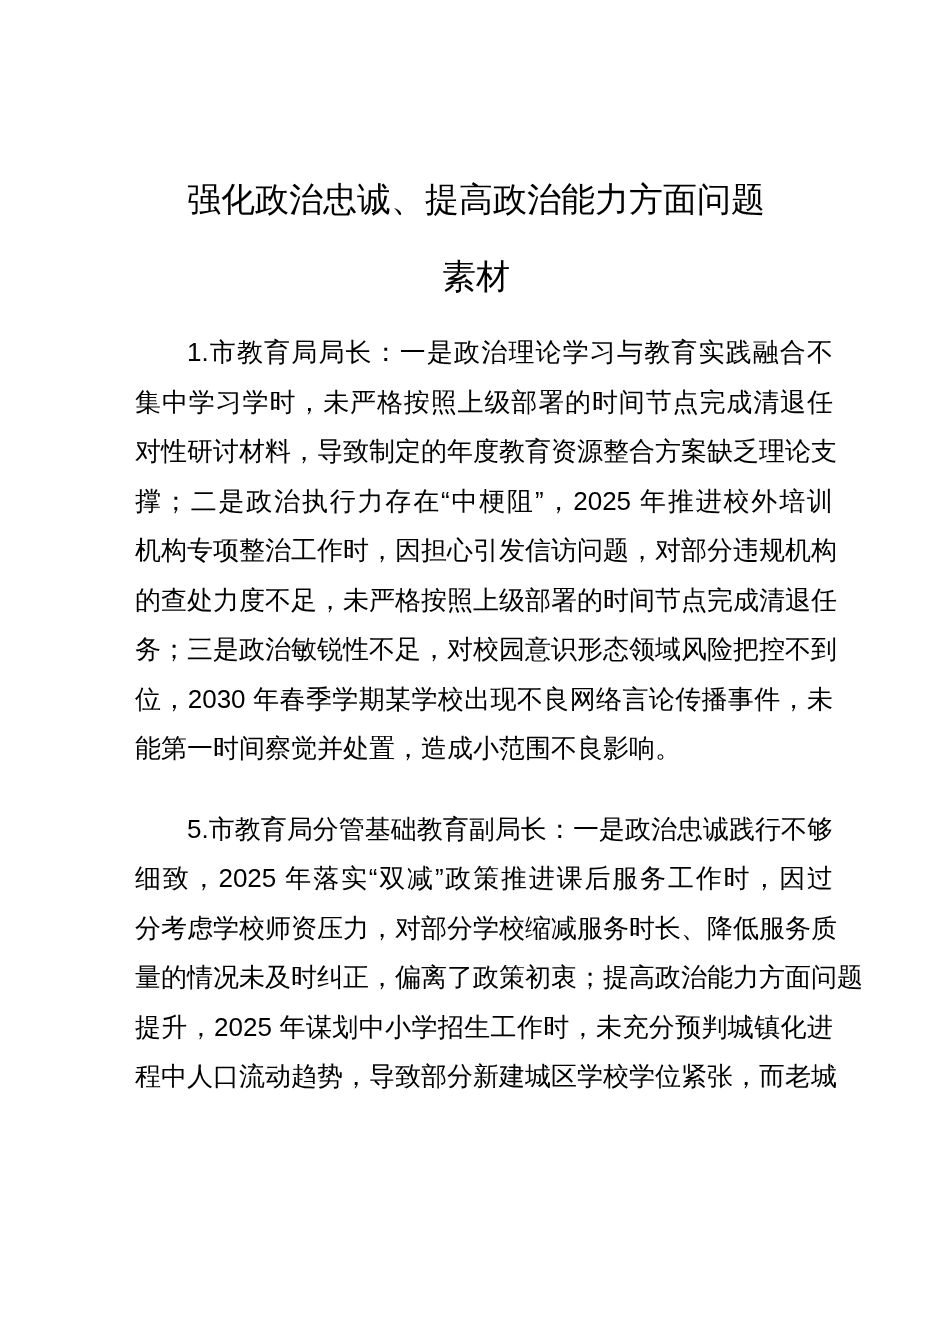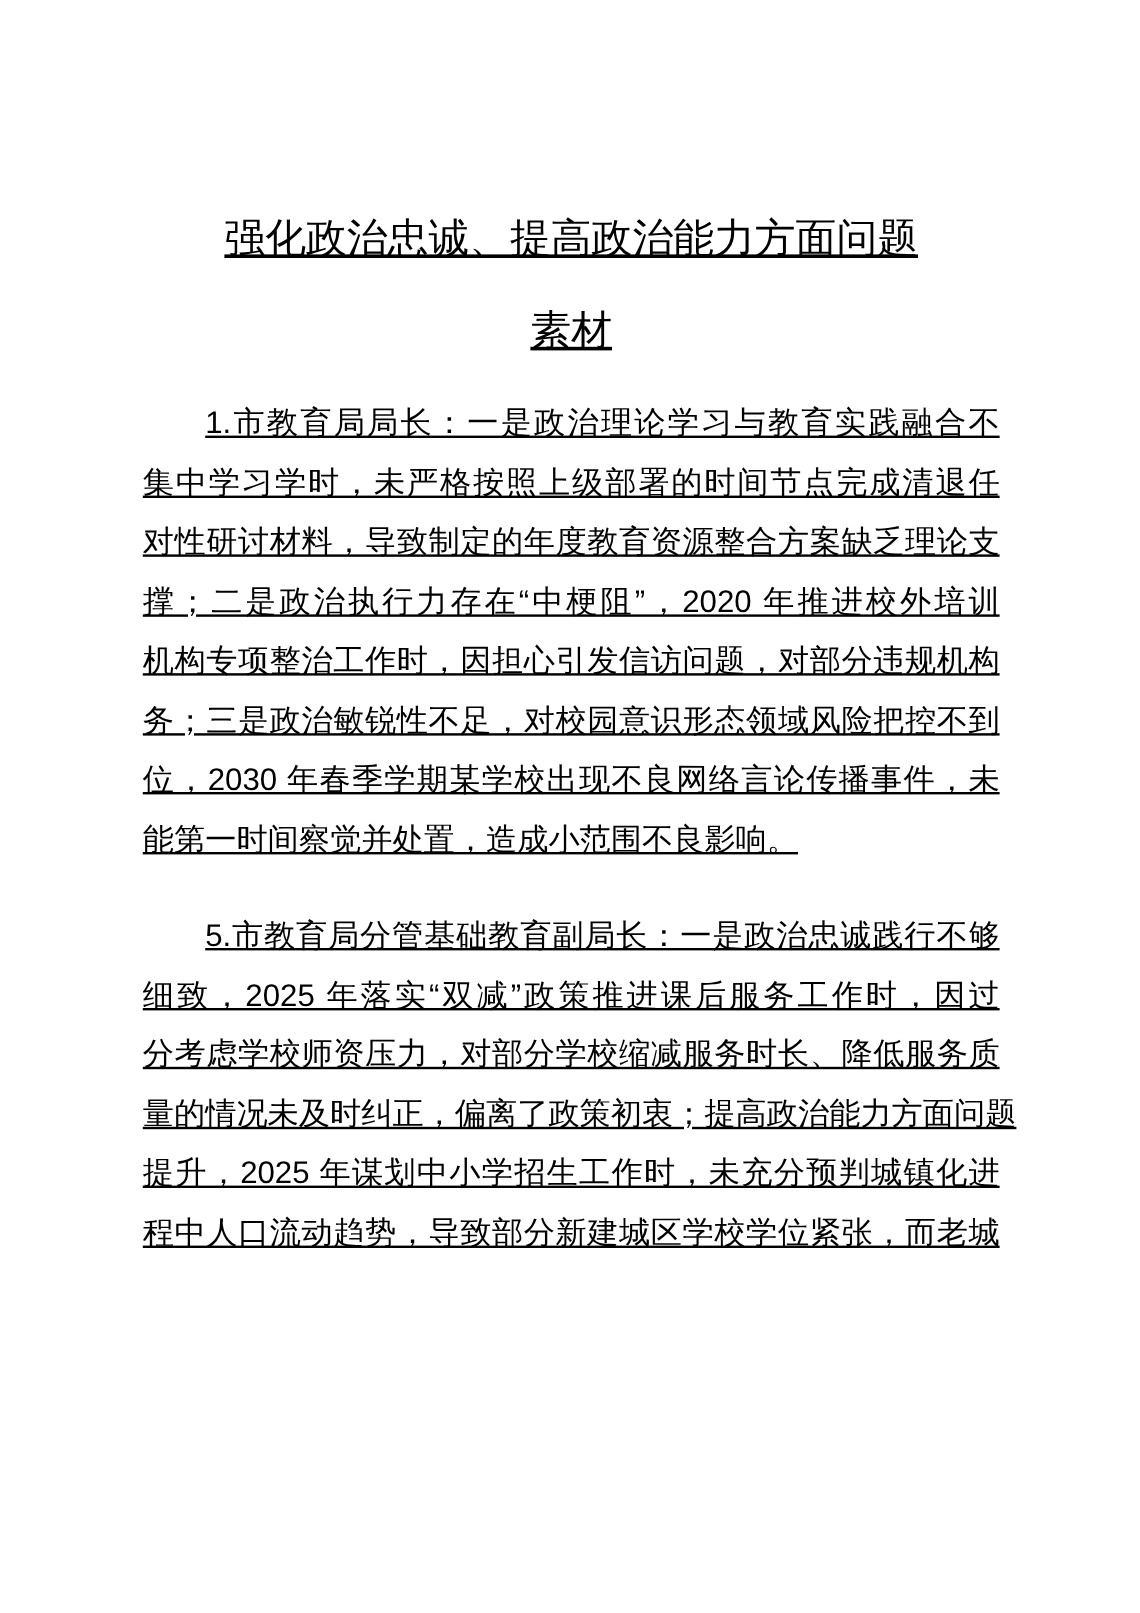--- a/index.html
+++ b/index.html
@@ -10,37 +10,36 @@
   .page {
     position: relative;
     width: 950px;
     height: 1344px;
     box-sizing: border-box;
     padding: 161px 117px 0 119px;
     background: #ffffff;
     color: #000000;
     font-family: "Liberation Sans", sans-serif;
     overflow: hidden;
-    text-decoration: underline;
   }
   .doc-title {
     margin: 0 0 13px 0;
     font-size: 34px;
     font-weight: 400;
     line-height: 77px;
     text-align: center;
     letter-spacing: 0;
   }
   .title-line { display: block; }
   .doc-body {
     font-size: 26px;
     line-height: 49.5px;
   }
   .para {
-    margin: 0 0 31px 0;
+    margin: 0 0 31px 16px;
     padding: 0;
   }
   .ln {
     display: block;
     text-align: justify;
     text-align-last: justify;
     white-space: nowrap;
   }
   .ln-first { text-indent: 2em; }
   .ln-last {
@@ -54,22 +53,23 @@
   <h1 class="doc-title">
     <span class="title-line">强化政治忠诚、提高政治能力方面问题</span>
     <span class="title-line">素材</span>
   </h1>
 
   <div class="doc-body">
     <p class="para">
       <span class="ln ln-first">1.市教育局局长：一是政治理论学习与教育实践融合不</span>
       <span class="ln">集中学习学时，未严格按照上级部署的时间节点完成清退任</span>
       <span class="ln">对性研讨材料，导致制定的年度教育资源整合方案缺乏理论支</span>
-      <span class="ln">撑；二是政治执行力存在“中梗阻”，2020 年推进校外培训</span>
+      <span class="ln">撑；二是政治执行力存在“中梗阻”，2025 年推进校外培训</span>
       <span class="ln">机构专项整治工作时，因担心引发信访问题，对部分违规机构</span>
+      <span class="ln">的查处力度不足，未严格按照上级部署的时间节点完成清退任</span>
       <span class="ln">务；三是政治敏锐性不足，对校园意识形态领域风险把控不到</span>
       <span class="ln">位，2030 年春季学期某学校出现不良网络言论传播事件，未</span>
       <span class="ln ln-last">能第一时间察觉并处置，造成小范围不良影响。</span>
     </p>
 
     <p class="para">
       <span class="ln ln-first">5.市教育局分管基础教育副局长：一是政治忠诚践行不够</span>
       <span class="ln">细致，2025 年落实“双减”政策推进课后服务工作时，因过</span>
       <span class="ln">分考虑学校师资压力，对部分学校缩减服务时长、降低服务质</span>
       <span class="ln">量的情况未及时纠正，偏离了政策初衷；提高政治能力方面问题</span>

